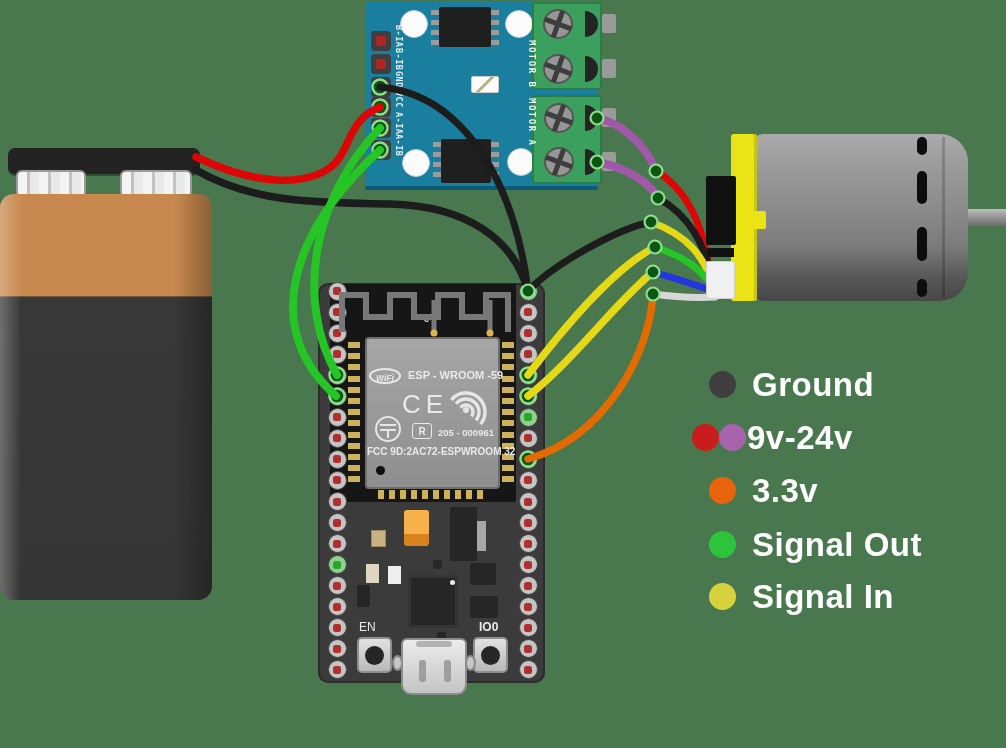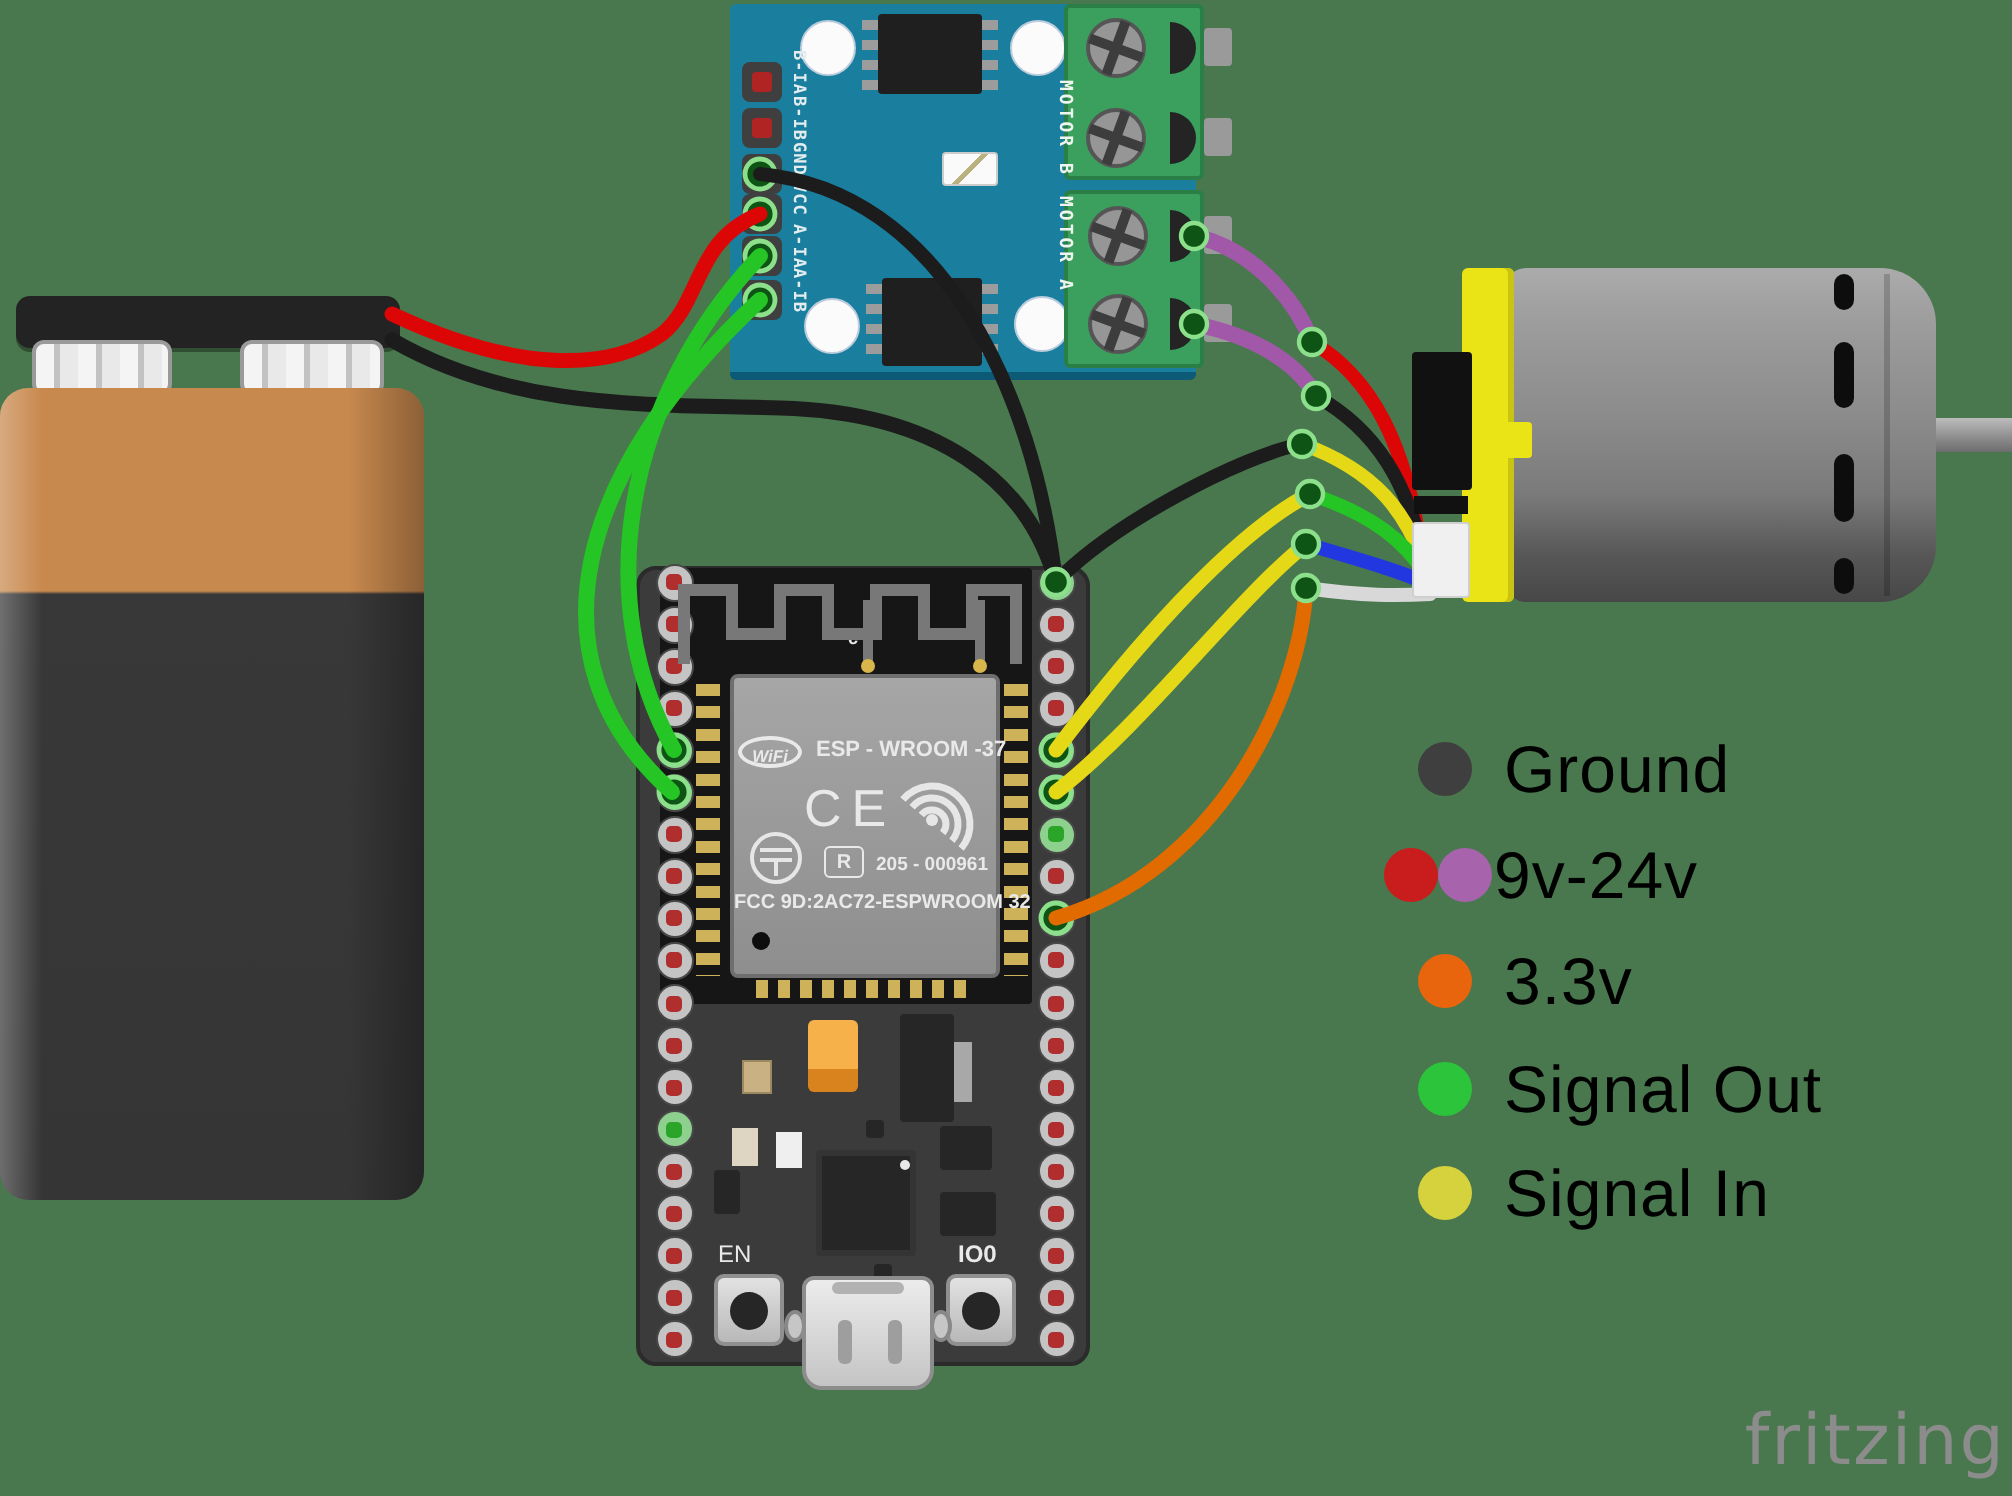--- a/index.html
+++ b/index.html
@@ -46,21 +46,21 @@
   .chip{background:#262626;border-radius:2px;}
   
   .motor-body{left:753px;top:134px;width:215px;height:167px;border-radius:10px 28px 28px 10px;
     background:linear-gradient(180deg,#ababab 0,#9d9d9d 16%,#8b8b8b 45%,#7a7a7a 68%,#575757 86%,#474747 100%);}
   .vent{width:10px;background:#0d0d0d;border-radius:5px;}
   .gearband{left:731px;top:134px;width:26px;height:167px;background:#eae416;border-radius:3px;box-shadow:inset -3px 0 0 #c9c312;}
   .geartab{left:733px;top:211px;width:33px;height:18px;background:#eae416;border-radius:2px;}
   
   .lrow{position:absolute;height:38px;}
   .ldot{position:absolute;border-radius:50%;width:27px;height:27px;top:5px;}
-  .llabel{position:absolute;top:0;font-size:33px;color:#000000;letter-spacing:.5px;white-space:nowrap;}
+  .llabel{position:absolute;top:0;font-size:33px;color:#ffffff;letter-spacing:.5px;white-space:nowrap;font-weight:bold;}
   .fritz{right:3px;top:701px;font-family:"DejaVu Sans",sans-serif;font-size:35px;font-weight:500;color:#8c8c8c;letter-spacing:1px;}
   svg.overlay{position:absolute;left:0;top:0;z-index:6;pointer-events:none;}
   .z10{z-index:10;}
 </style>
 </head>
 <body>
 
 <div id="stage" style="background-color: rgb(73, 120, 78);">
 
   <div>
@@ -106,21 +106,21 @@
 
   <div>
     <div class="abs esp-board"></div>
     <div class="abs esp-module"></div>
     <div class="abs mtext" style="left:424px;top:314px;font-size:9px;font-weight:bold;">c</div>
     <div class="abs padcol" style="left:348px;top:342px;height:146px;"></div>
     <div class="abs padcol" style="left:502px;top:342px;height:146px;"></div>
     <div class="abs padrow" style="left:378px;top:490px;width:108px;"></div>
     <div class="abs shield"></div>
     <div class="abs wifi-pill">WiFi</div>
-    <div class="abs mtext" style="left:408px;top:369px;font-size:11px;font-weight:bold;">ESP - WROOM -37</div>
+    <div class="abs mtext" style="left:408px;top:369px;font-size:11px;font-weight:bold;">ESP - WROOM -59</div>
     <div class="abs mtext" style="left:402px;top:389px;font-size:26px;font-weight:500;letter-spacing:5px;">CE</div>
     <div class="abs rbox">R</div>
     <div class="abs mtext" style="left:438px;top:427px;font-size:9.5px;font-weight:bold;">205 - 000961</div>
     <div class="abs mtext" style="left:367px;top:446px;font-size:10px;font-weight:bold;">FCC 9D:2AC72-ESPWROOM 32</div>
     <div class="abs" style="left:376px;top:466px;width:9px;height:9px;border-radius:50%;background:#0e0e0e;"></div>
 
     <div class="abs" style="left:404px;top:510px;width:25px;height:36px;border-radius:3px;background:linear-gradient(180deg,#f6b14a 0 68%,#d9831f 68%);"></div>
     <div class="abs" style="left:477px;top:521px;width:9px;height:30px;background:#a8a8a8;"></div>
     <div class="abs chip" style="left:450px;top:507px;width:27px;height:54px;"></div>
     <div class="abs" style="left:371px;top:530px;width:15px;height:17px;background:#c9b184;border:1px solid #9b8a5f;box-sizing:border-box;"></div>
@@ -204,21 +204,20 @@
     <div class="lrow" style="left:688px;top:526px;">
       <span class="ldot" style="left: 21px; background-color: rgb(44, 196, 58);"></span>
       <span class="llabel" style="left:64px;">Signal Out</span>
     </div>
     <div class="lrow" style="left:688px;top:578px;">
       <span class="ldot" style="left: 21px; background-color: rgb(214, 210, 62);"></span>
       <span class="llabel" style="left:64px;">Signal In</span>
     </div>
   </div>
 
-  <div class="abs fritz">fritzing</div>
 
   <svg class="overlay" width="1006" height="748" viewBox="0 0 1006 748">
 
     <g>
       <path d="M342,332 V295 H366 V317 H390 V295 H414 V317 H438 V295 H462 V317 H486 V295 H508 V332" fill="none" stroke="#787878" stroke-width="6"></path>
       <path d="M434,300 V332 M490,300 V332" fill="none" stroke="#787878" stroke-width="5"></path>
       <circle cx="434" cy="333" r="3.5" fill="#d9b64a"></circle>
       <circle cx="490" cy="333" r="3.5" fill="#d9b64a"></circle>
     </g>
 

